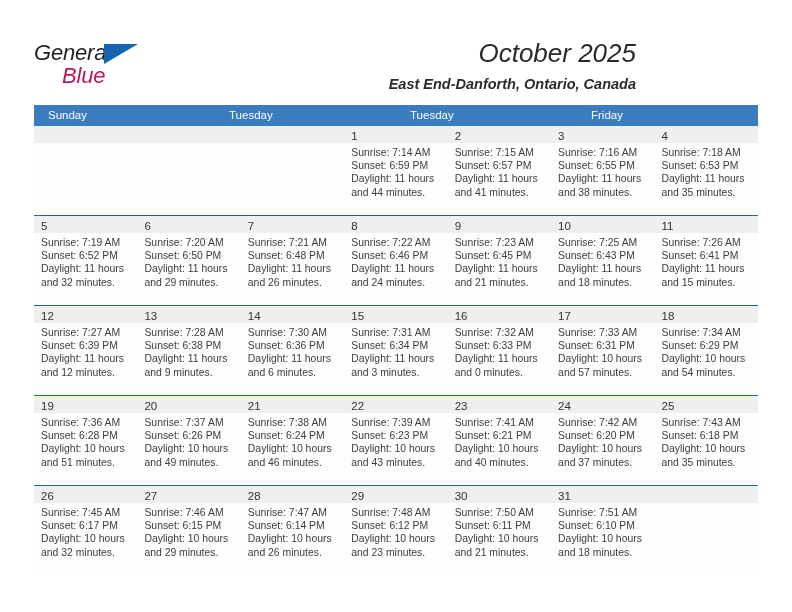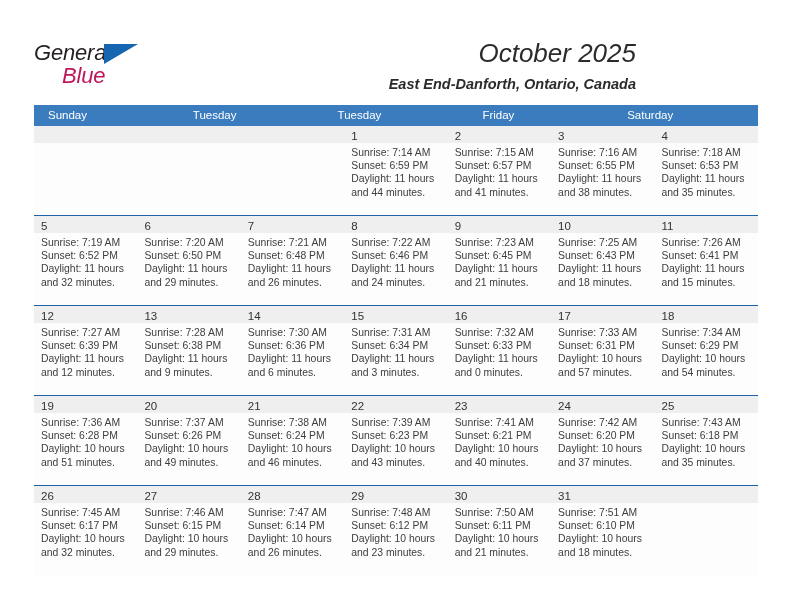--- a/index.html
+++ b/index.html
@@ -166,21 +166,20 @@
     </div>
 
   </div>
 
   <div class="calendar">
     <div class="weekdays">
       <div class="weekday">Sunday</div>
       <div class="weekday">Tuesday</div>
       <div class="weekday">Tuesday</div>
       <div class="weekday">Friday</div>
-      <div class="weekday">Saturday</div>
     </div>
     <div id="weeks-container">
         <div class="week first">
           <div class="day empty">
             <div class="day-num-strip"><span class="day-num"></span></div>
           </div>
           <div class="day empty">
             <div class="day-num-strip"><span class="day-num"></span></div>
           </div>
           <div class="day empty">

